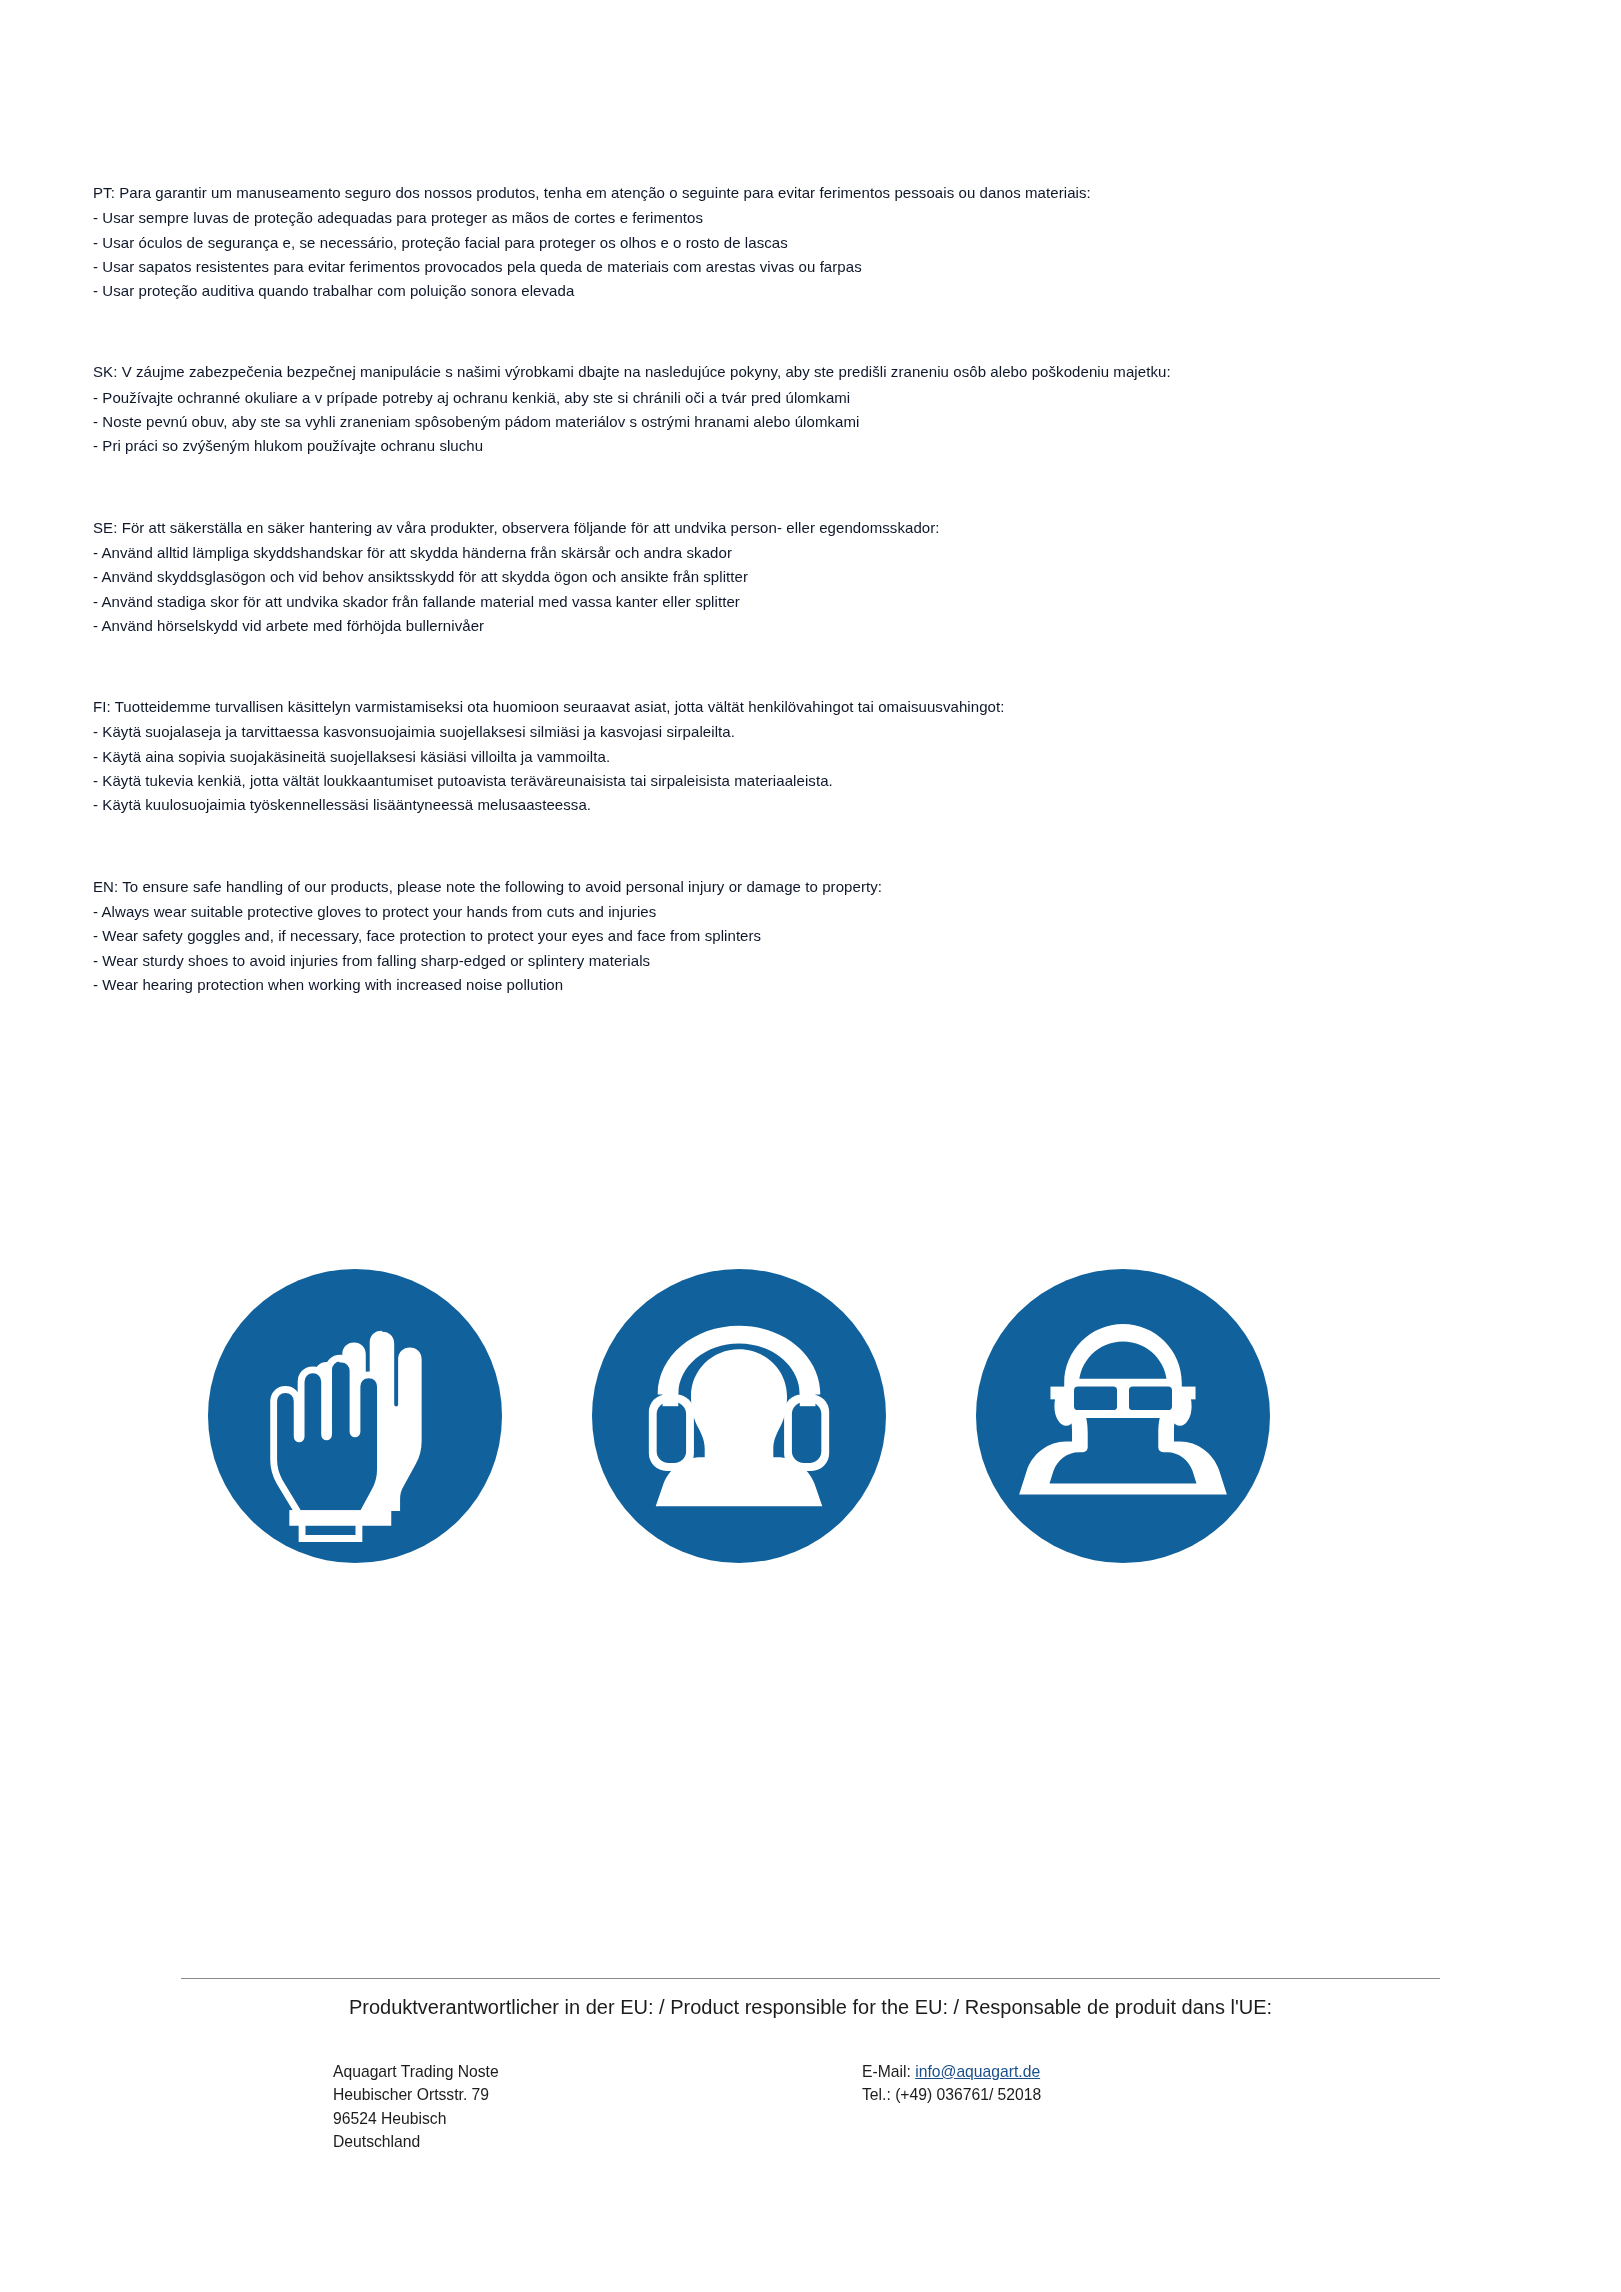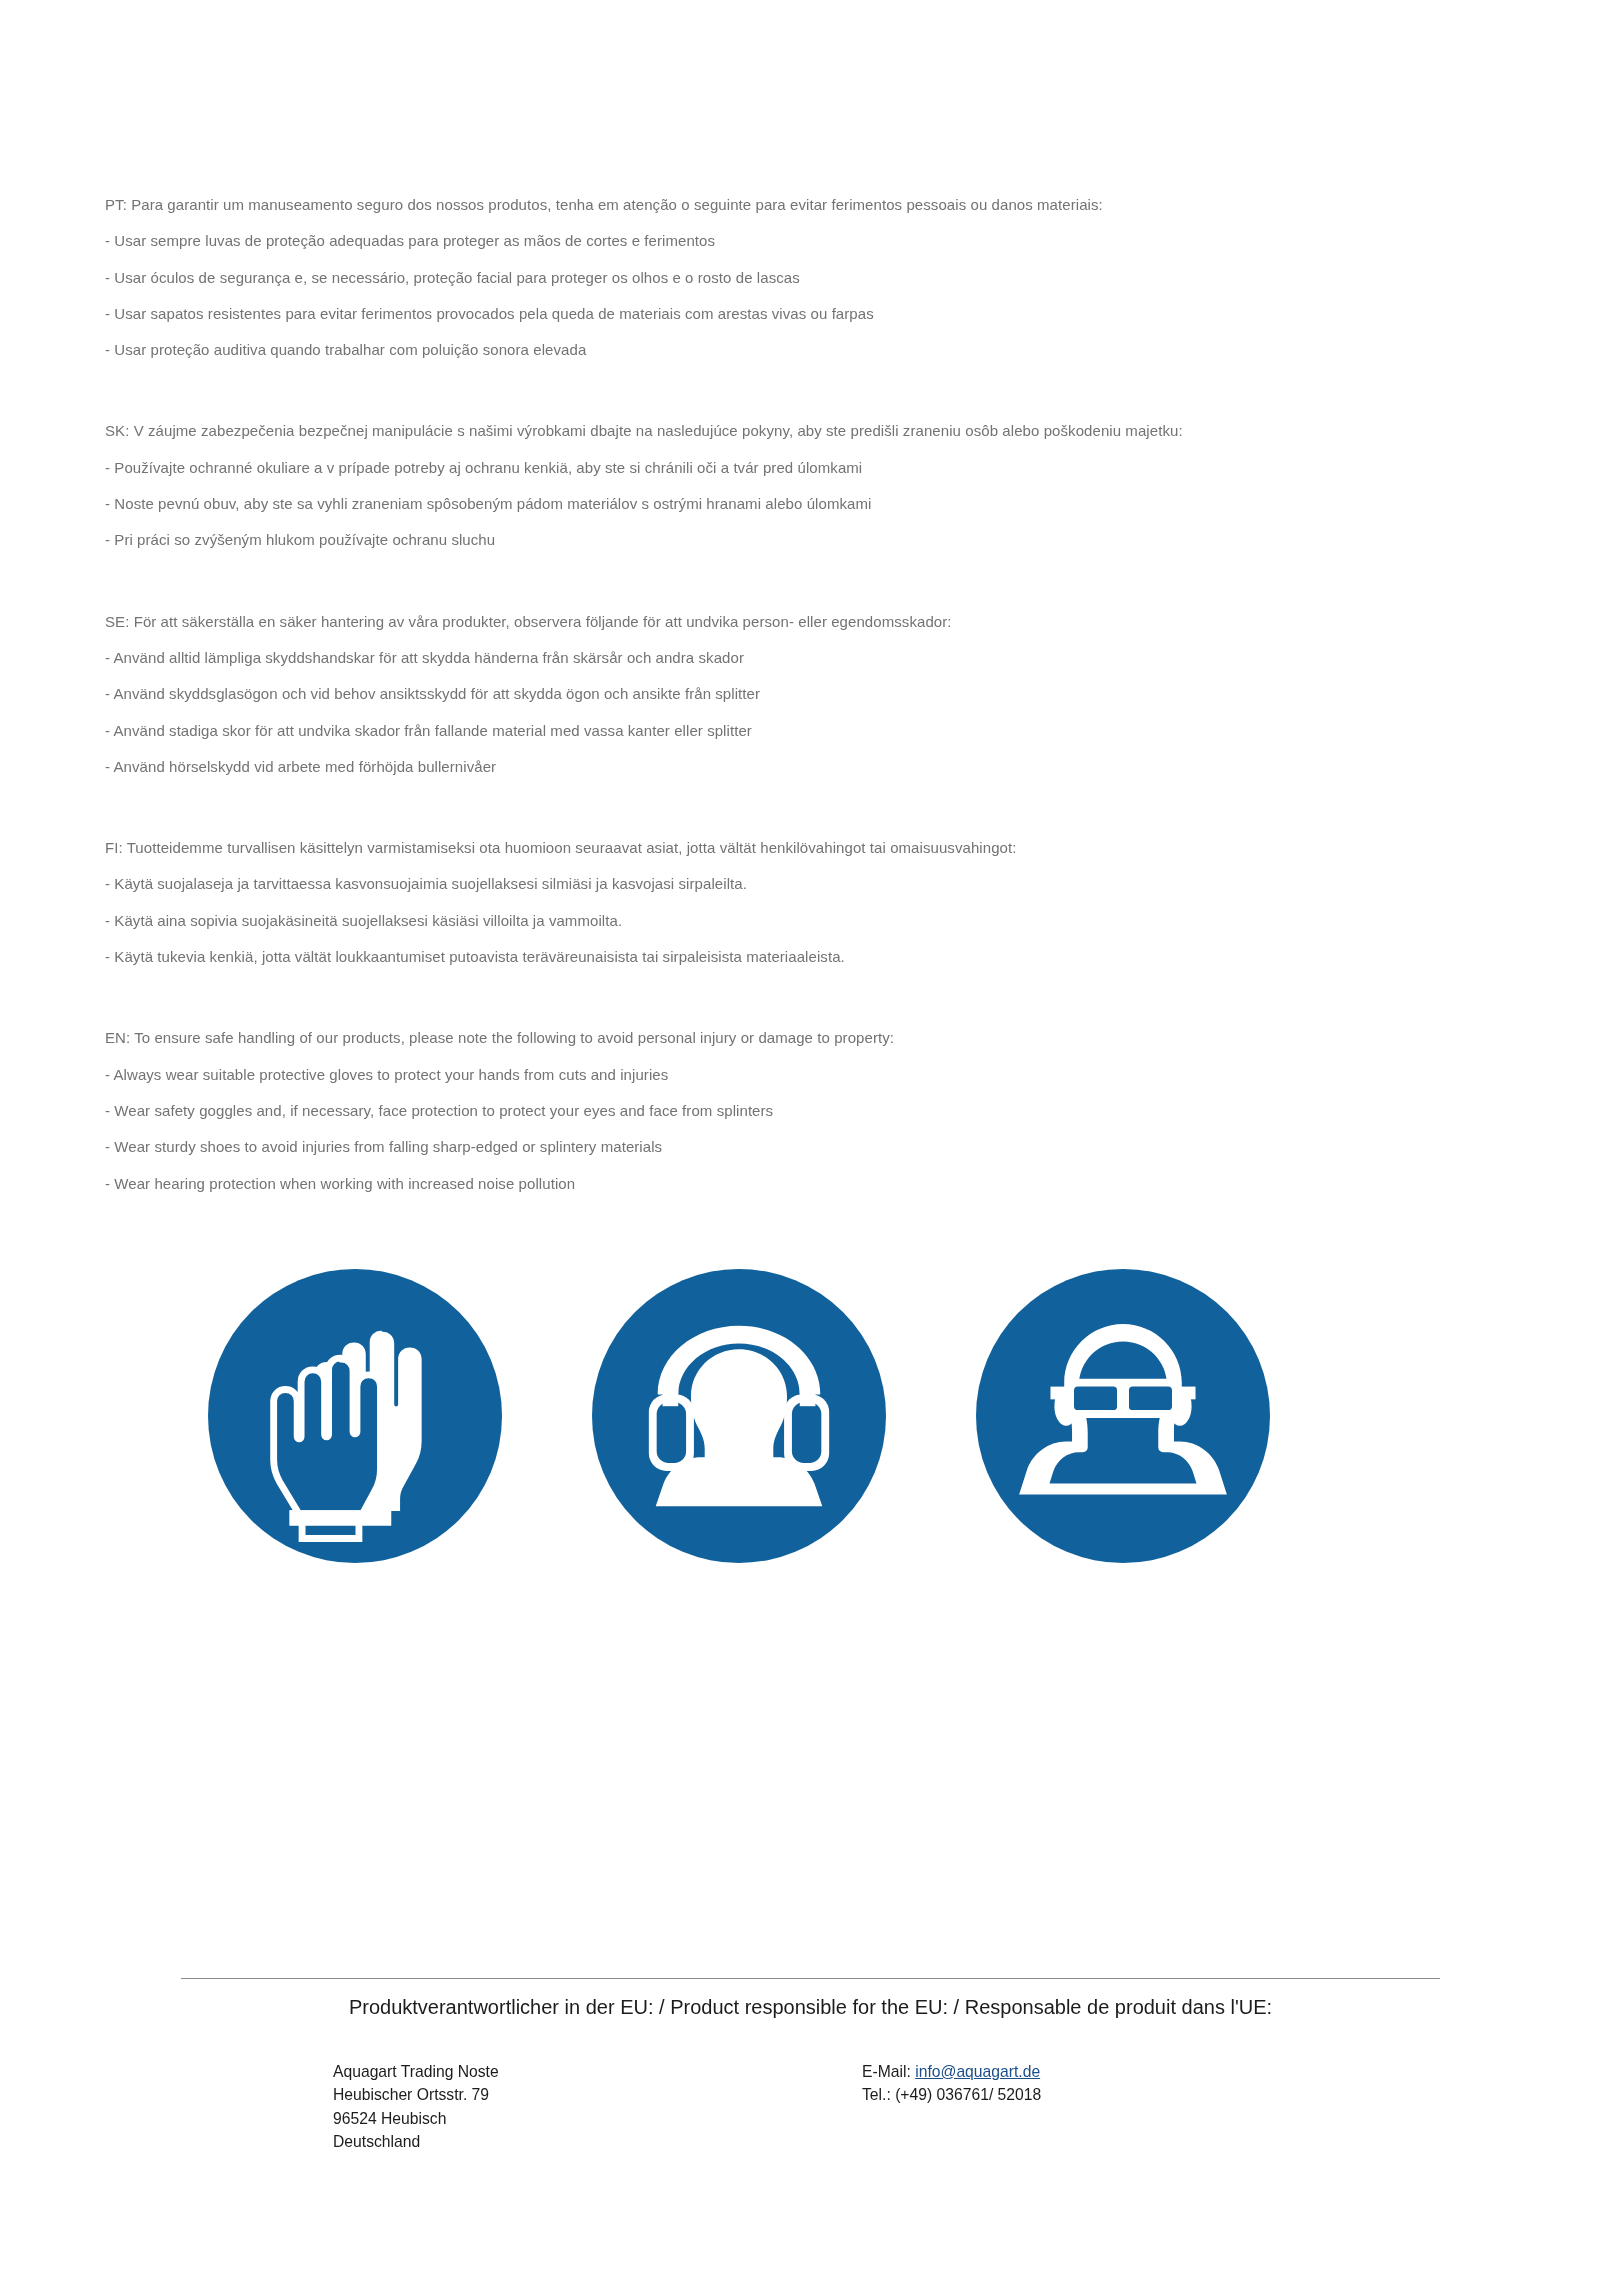--- a/index.html
+++ b/index.html
@@ -20,25 +20,25 @@
     left: 0; top: 0;
     width: 1621px;
     height: 2293px;
     box-sizing: border-box;
     padding: 181px 93px 0 93px;
   }
   .block {
     margin-bottom: 57px;
   }
   .block p {
-    margin: 12px;
+    margin: 0;
     font-size: 15px;
     line-height: 1.62;
     letter-spacing: 0.005em;
-    color: #737373;
+    color: #0f172a;
     white-space: nowrap;
   }
   .block p.head {
     margin-bottom: 1px;
   }
 
   .pictograms {
     position: absolute;
     left: 93px;
     top: 1269px;
@@ -132,20 +132,21 @@
     <p>- Använd skyddsglasögon och vid behov ansiktsskydd för att skydda ögon och ansikte från splitter</p>
     <p>- Använd stadiga skor för att undvika skador från fallande material med vassa kanter eller splitter</p>
     <p>- Använd hörselskydd vid arbete med förhöjda bullernivåer</p>
   </div>
 
   <div class="block">
     <p class="head">FI: Tuotteidemme turvallisen käsittelyn varmistamiseksi ota huomioon seuraavat asiat, jotta vältät henkilövahingot tai omaisuusvahingot:</p>
     <p>- Käytä suojalaseja ja tarvittaessa kasvonsuojaimia suojellaksesi silmiäsi ja kasvojasi sirpaleilta.</p>
     <p>- Käytä aina sopivia suojakäsineitä suojellaksesi käsiäsi villoilta ja vammoilta.</p>
     <p>- Käytä tukevia kenkiä, jotta vältät loukkaantumiset putoavista teräväreunaisista tai sirpaleisista materiaaleista.</p>
+    <p>- Käytä kuulosuojaimia työskennellessäsi lisääntyneessä melusaasteessa.</p>
   </div>
 
   <div class="block">
     <p class="head">EN: To ensure safe handling of our products, please note the following to avoid personal injury or damage to property:</p>
     <p>- Always wear suitable protective gloves to protect your hands from cuts and injuries</p>
     <p>- Wear safety goggles and, if necessary, face protection to protect your eyes and face from splinters</p>
     <p>- Wear sturdy shoes to avoid injuries from falling sharp-edged or splintery materials</p>
     <p>- Wear hearing protection when working with increased noise pollution</p>
   </div>
 

